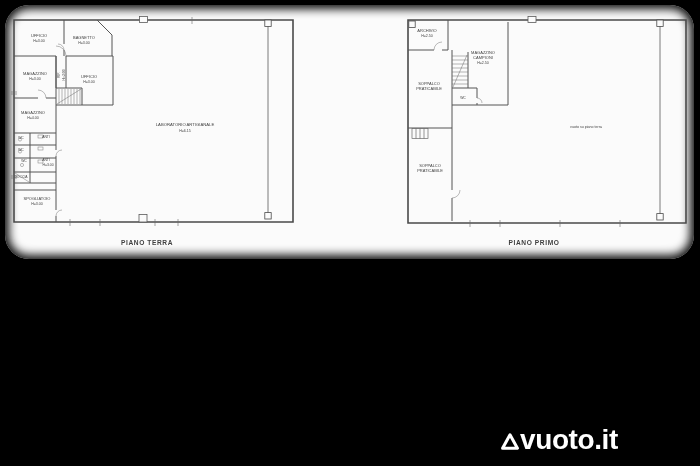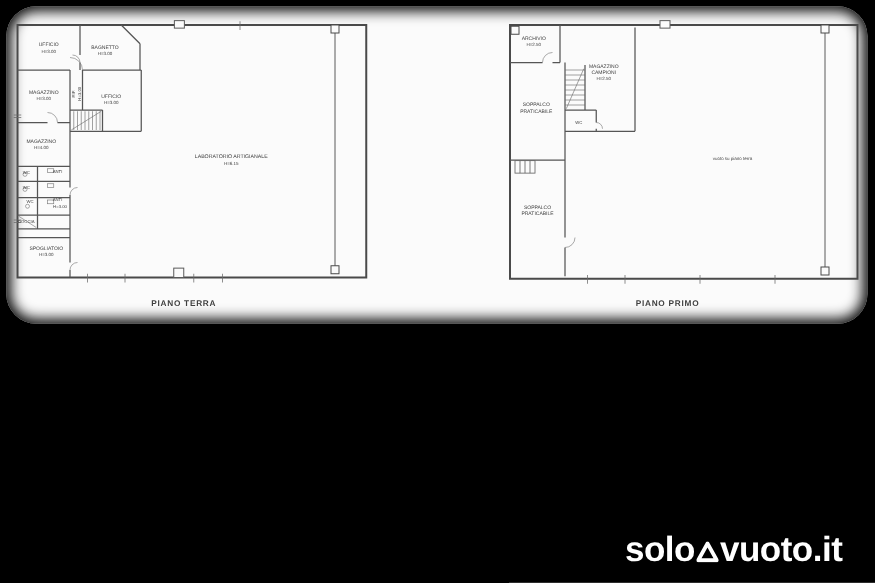--- a/index.html
+++ b/index.html
@@ -166,20 +166,19 @@
         <text class="room-label" x="430" y="172">PRATICABILE</text>
 
         <text class="faint-label" x="586" y="128">vuoto su piano terra</text>
       </g>
 
       <text class="plan-caption" x="534" y="245" text-anchor="middle">PIANO PRIMO</text>
     </g>
   </svg>
 
   <div class="logo">
-    <span>solo</span>
     <svg class="tri" viewBox="0 0 20 19">
       <polygon points="10,2 18.3,17 1.7,17" fill="none" stroke="#ffffff" stroke-width="3.4" stroke-linejoin="round"></polygon>
     </svg>
     <span>vuoto.it</span>
   </div>
 
 </div>
 
 </body></html>

